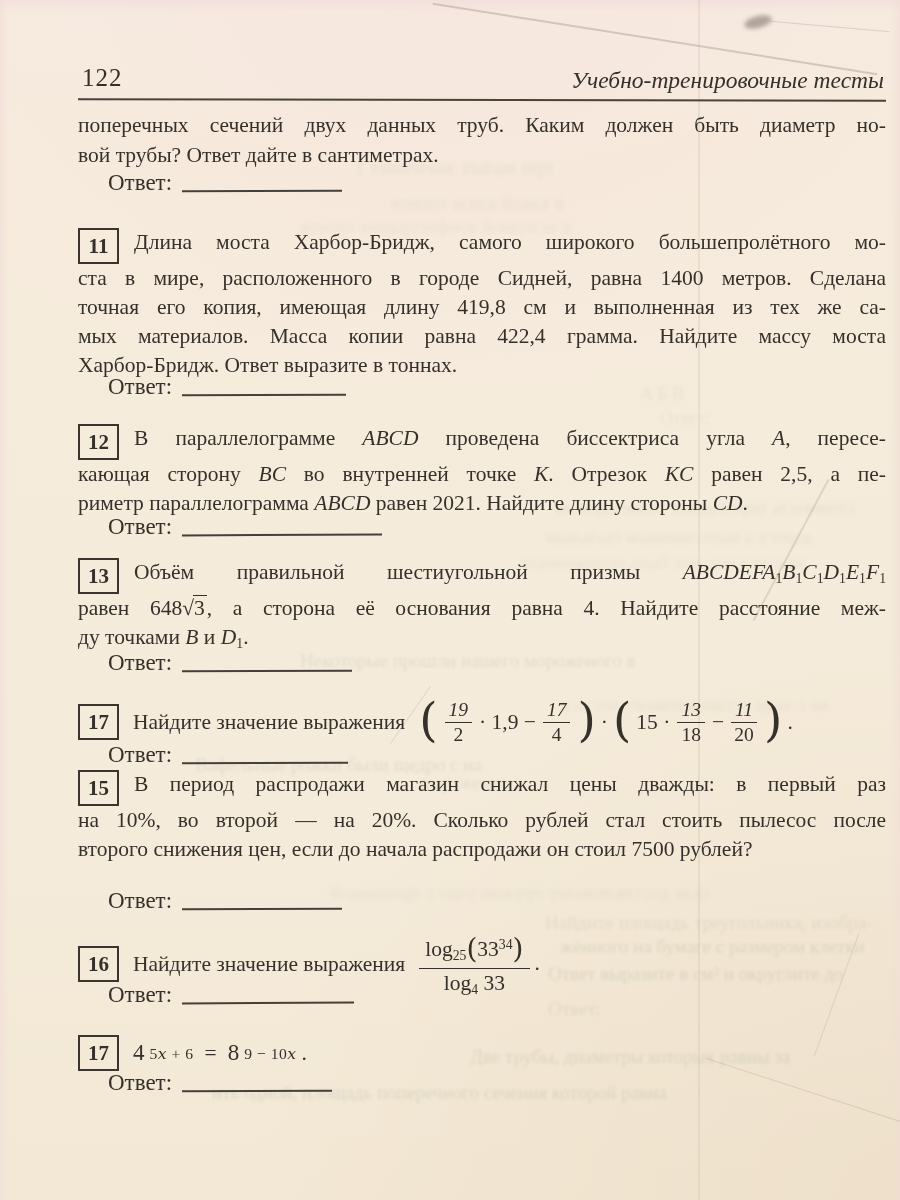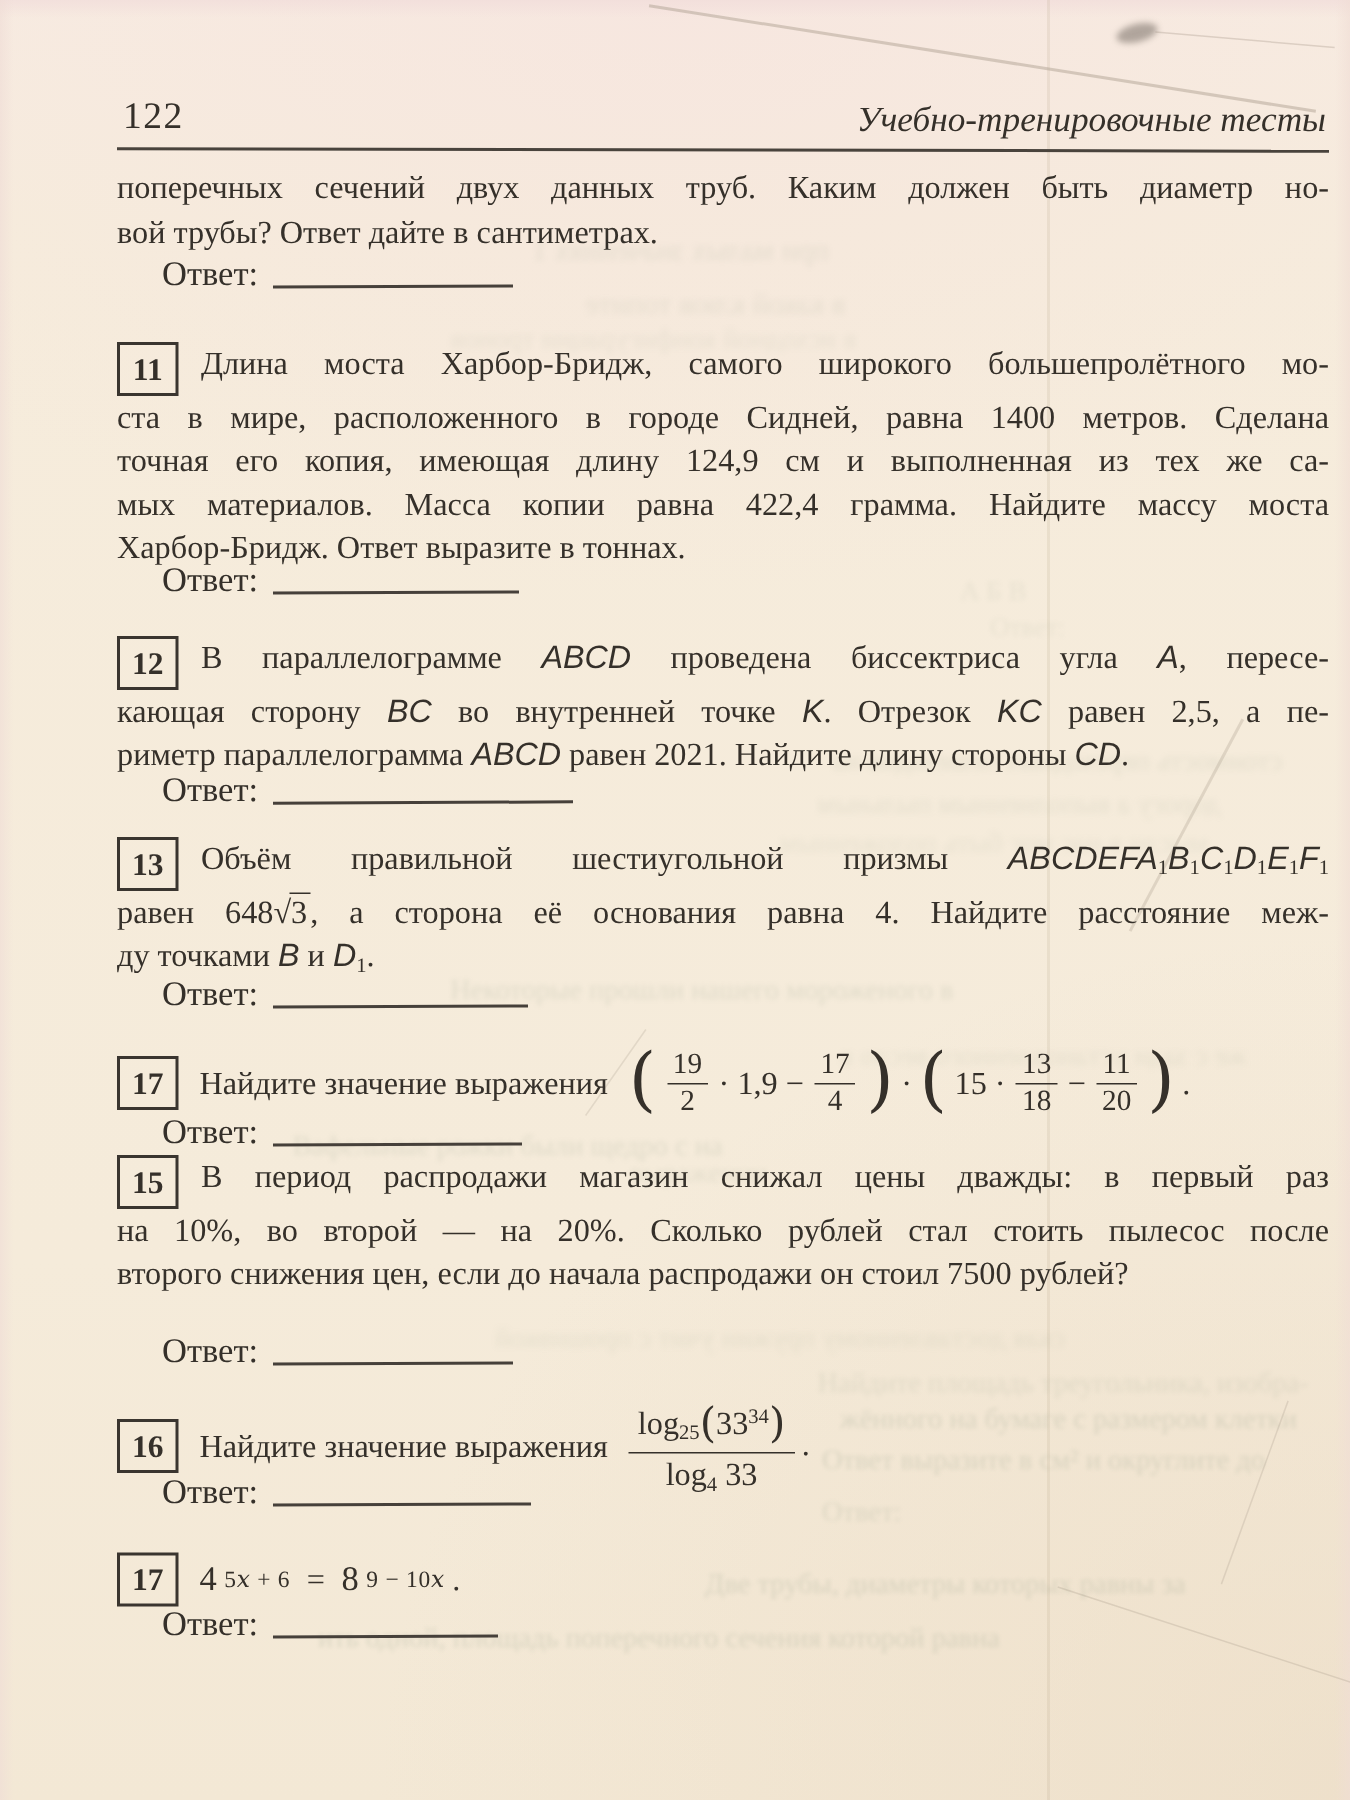--- a/index.html
+++ b/index.html
@@ -26,38 +26,38 @@
   .line{line-height:29px;text-align:justify;text-align-last:justify;}
   .line.last{text-align-last:left;}
   .intro .line{line-height:30px;}
   .first-row{display:flex;gap:15px;align-items:flex-start;}
   .lineslot{flex:1;min-width:0;}
   .numbox{
     flex:0 0 auto;width:37px;height:32px;border:2px solid #3a352f;
     display:flex;align-items:center;justify-content:center;
     font-weight:bold;font-size:21px;margin-top:0px;background:transparent;
   }
-  .m{font-style:italic;font-family:Liberation Sans, sans-serif;}
+  .m{font-style:italic;font-family:Liberation Serif, serif;}
   sub,sup{font-size:.64em;line-height:0;}
   sub{vertical-align:-.28em;}
   sup{vertical-align:.5em;text-align:right;}
   .sq{white-space:nowrap;}
   .sq .rsign{letter-spacing:-1px;}
   .sq .rad{border-top:1.7px solid #35302a;padding:0 2px 0 1px;}
 
   
   .answer{position:absolute;left:108px;font-size:23px;white-space:nowrap;}
   .ansline{display:inline-block;height:2px;background:#46403a;vertical-align:-2px;margin-left:10px;transform:rotate(-.25deg);}
 
   
   .mrow{display:flex;align-items:center;gap:14px;flex-wrap:nowrap;}
   .mrow .lead{white-space:nowrap;}
   .mathline{display:inline-flex;align-items:center;gap:5px;white-space:nowrap;}
   .fr{display:inline-block;text-align:center;font-size:19.5px;line-height:1.08;vertical-align:middle;margin:0 2px;}
-  .fr .n{display:block;padding:0 4px 1px;border-bottom:1.8px solid #35302a;}
+  .fr .n{display:block;padding:0 4px 1px;border-bottom:1.8px solid #35302a;font-style:italic;}
   .fr .d{display:block;padding-top:1px;}
   .bp{font-size:47px;font-weight:400;font-family:"DejaVu Serif",serif;line-height:0;position:relative;top:-2px;}
   .mop{font-size:21.5px;}
   .bigfr{display:inline-block;text-align:center;font-size:21.5px;vertical-align:middle;line-height:1.15;}
   .bigfr .bn{display:block;padding:0 6px 3px;border-bottom:1.8px solid #35302a;}
   .bigfr .bd{display:block;padding-top:2px;}
   .pp{font-size:1.3em;vertical-align:-.08em;font-family:"DejaVu Serif",serif;}
   .exp{font-size:.68em;vertical-align:.55em;letter-spacing:.5px;}
   .exp .v{font-style:italic;font-family:"DejaVu Serif",serif;}
   .eqrow{font-size:23px;}
@@ -125,21 +125,21 @@
 
   <div class="block" style="top:228px">
     <div class="first-row">
       <span class="numbox">11</span>
       <div class="lineslot">
           <div class="line"><span>Длина моста Харбор-Бридж, самого широкого большепролётного мо-</span></div>
         </div>
     </div>
     <div>
         <div class="line"><span>ста в мире, расположенного в городе Сидней, равна 1400 метров. Сделана</span></div>
-        <div class="line"><span>точная его копия, имеющая длину 124,9 см и выполненная из тех же са-</span></div>
+        <div class="line"><span>точная его копия, имеющая длину 419,8 см и выполненная из тех же са-</span></div>
         <div class="line"><span>мых материалов. Масса копии равна 422,4 грамма. Найдите массу моста</span></div>
         <div class="line last"><span>Харбор-Бридж. Ответ выразите в тоннах.</span></div>
       </div>
   </div>
   <div class="answer" style="top:374px">
     <span>Ответ:</span><span class="ansline" style="width:164px"></span>
   </div>
 
   <div class="block" style="top:424px">
     <div class="first-row">

